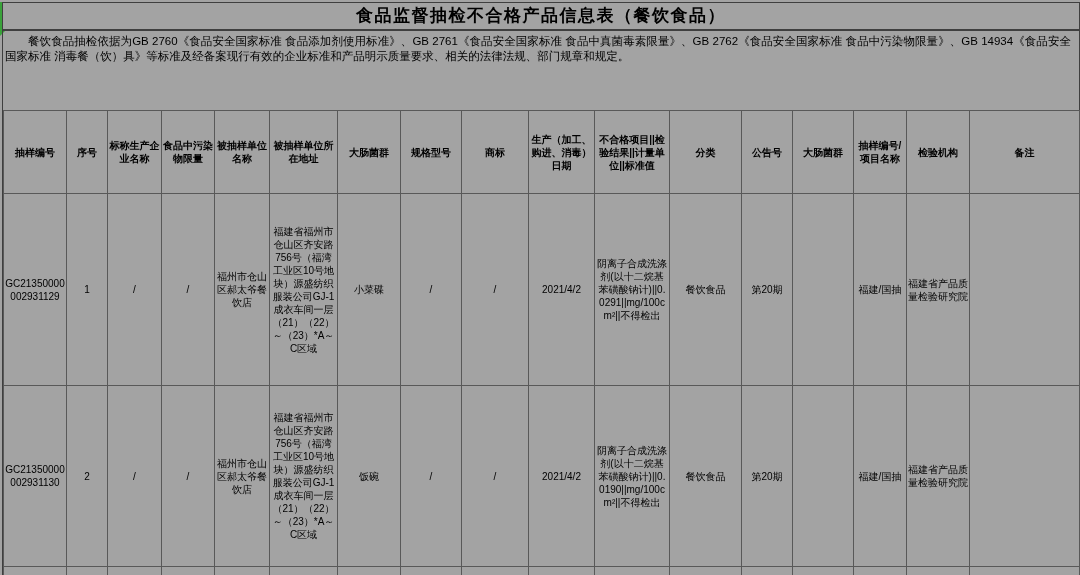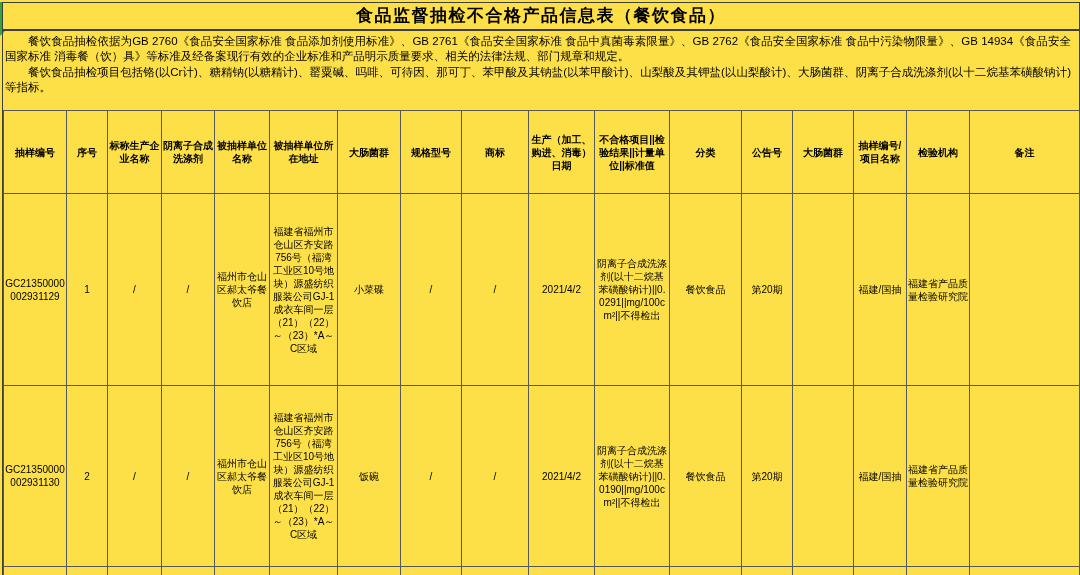--- a/index.html
+++ b/index.html
@@ -1,17 +1,17 @@
 <!DOCTYPE html>
 <html><head>
 <meta charset="utf-8">
 <style>
   html,body{margin:0;padding:0;background:#fff;}
   .screen{
-    position:relative;width:1080px;height:575px;background:#fde047;overflow:hidden;
+    position:relative;width:1080px;height:575px;background:#a3a3a3;overflow:hidden;
     font-family:"Liberation Sans","DejaVu Sans",sans-serif;color:#000;
   }
   .sel-line{position:absolute;left:0;top:2px;width:3px;height:28px;}
   .sel-tri{position:absolute;left:0;top:30px;width:0;height:0;
     border-top:6px solid transparent;border-right:6px solid transparent;}
   .frame{
     position:absolute;left:2px;top:2px;width:1076px;
     border-left:1px solid #3f3f3f;border-right:1px solid #3f3f3f;
   }
   .title-bar{
@@ -38,21 +38,20 @@
 </head>
 <body>
 
 <div class="screen">
   <div class="sel-line" style="background: rgb(58, 162, 58);"></div>
   <div class="sel-tri" style="border-top-color: rgb(58, 162, 58);"></div>
   <div class="frame">
     <div class="title-bar">食品监督抽检不合格产品信息表（餐饮食品）</div>
     <div class="intro">
       <p>餐饮食品抽检依据为GB 2760《食品安全国家标准 食品添加剂使用标准》、GB 2761《食品安全国家标准 食品中真菌毒素限量》、GB 2762《食品安全国家标准 食品中污染物限量》、GB 14934《食品安全国家标准 消毒餐（饮）具》等标准及经备案现行有效的企业标准和产品明示质量要求、相关的法律法规、部门规章和规定。</p>
-      <p>餐饮食品抽检项目包括铬(以Cr计)、糖精钠(以糖精计)、罂粟碱、吗啡、可待因、那可丁、苯甲酸及其钠盐(以苯甲酸计)、山梨酸及其钾盐(以山梨酸计)、大肠菌群、阴离子合成洗涤剂(以十二烷基苯磺酸钠计)等指标。</p>
     </div>
     <table class="grid">
       <colgroup>
           <col style="width: 63px;">
           <col style="width: 41px;">
           <col style="width: 54px;">
           <col style="width: 53px;">
           <col style="width: 55px;">
           <col style="width: 68px;">
           <col style="width: 63px;">
@@ -65,21 +64,21 @@
           <col style="width: 61px;">
           <col style="width: 53px;">
           <col style="width: 63px;">
           <col style="width: 110px;">
         </colgroup>
       <thead>
         <tr>
             <th>抽样编号</th>
             <th>序号</th>
             <th>标称生产企业名称</th>
-            <th>阴离子合成洗涤剂</th>
+            <th>食品中污染物限量</th>
             <th>被抽样单位名称</th>
             <th>被抽样单位所在地址</th>
             <th>大肠菌群</th>
             <th>规格型号</th>
             <th>商标</th>
             <th>生产（加工、购进、消毒）日期</th>
             <th>不合格项目||检验结果||计量单位||标准值</th>
             <th>分类</th>
             <th>公告号</th>
             <th>大肠菌群</th>

